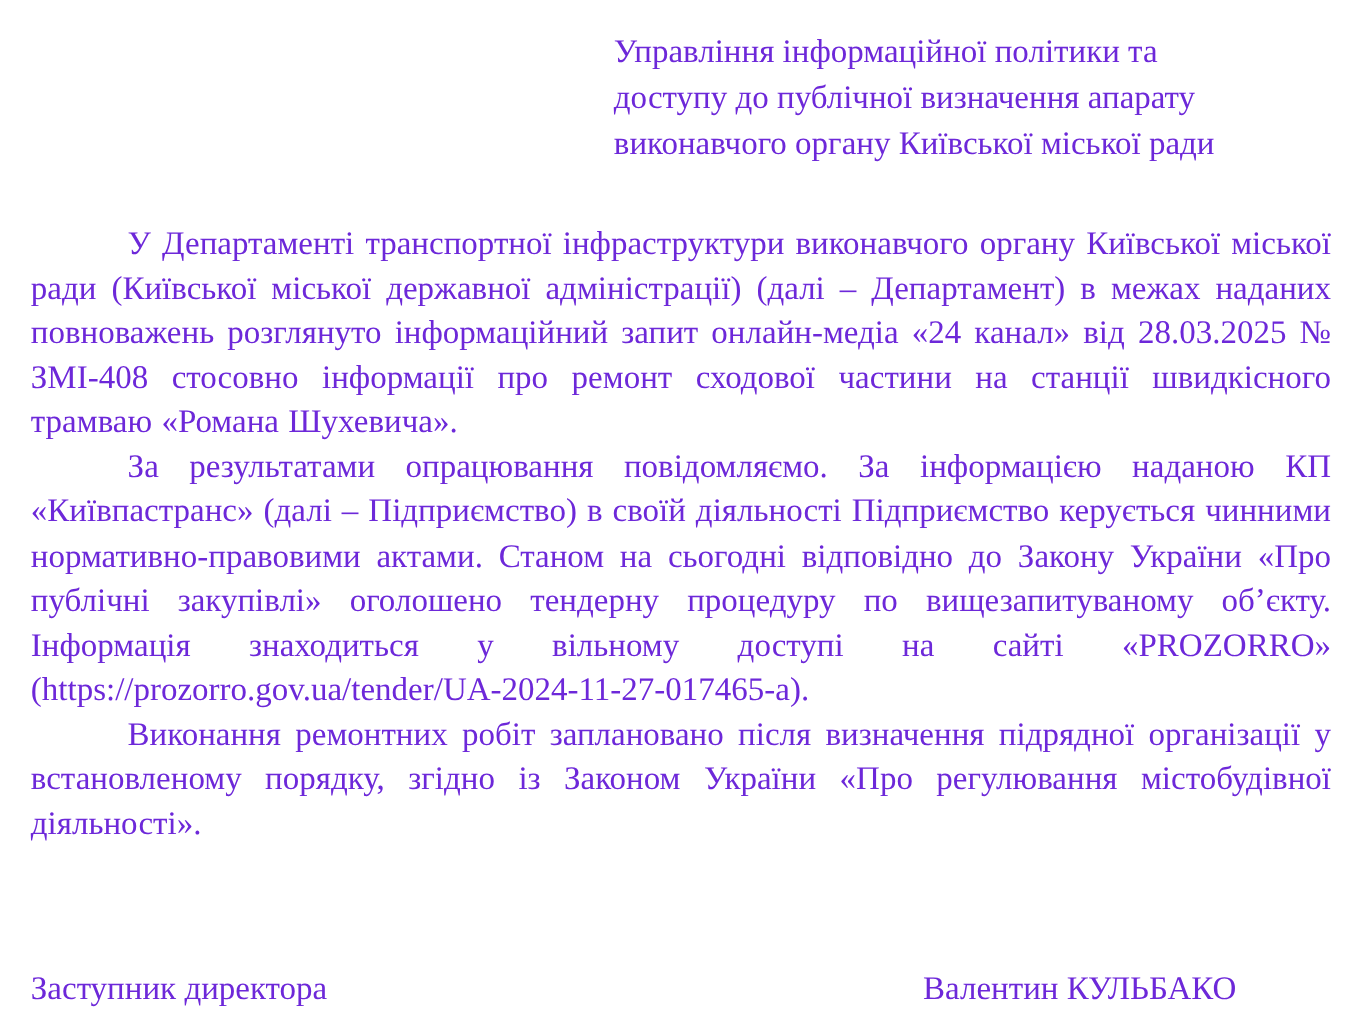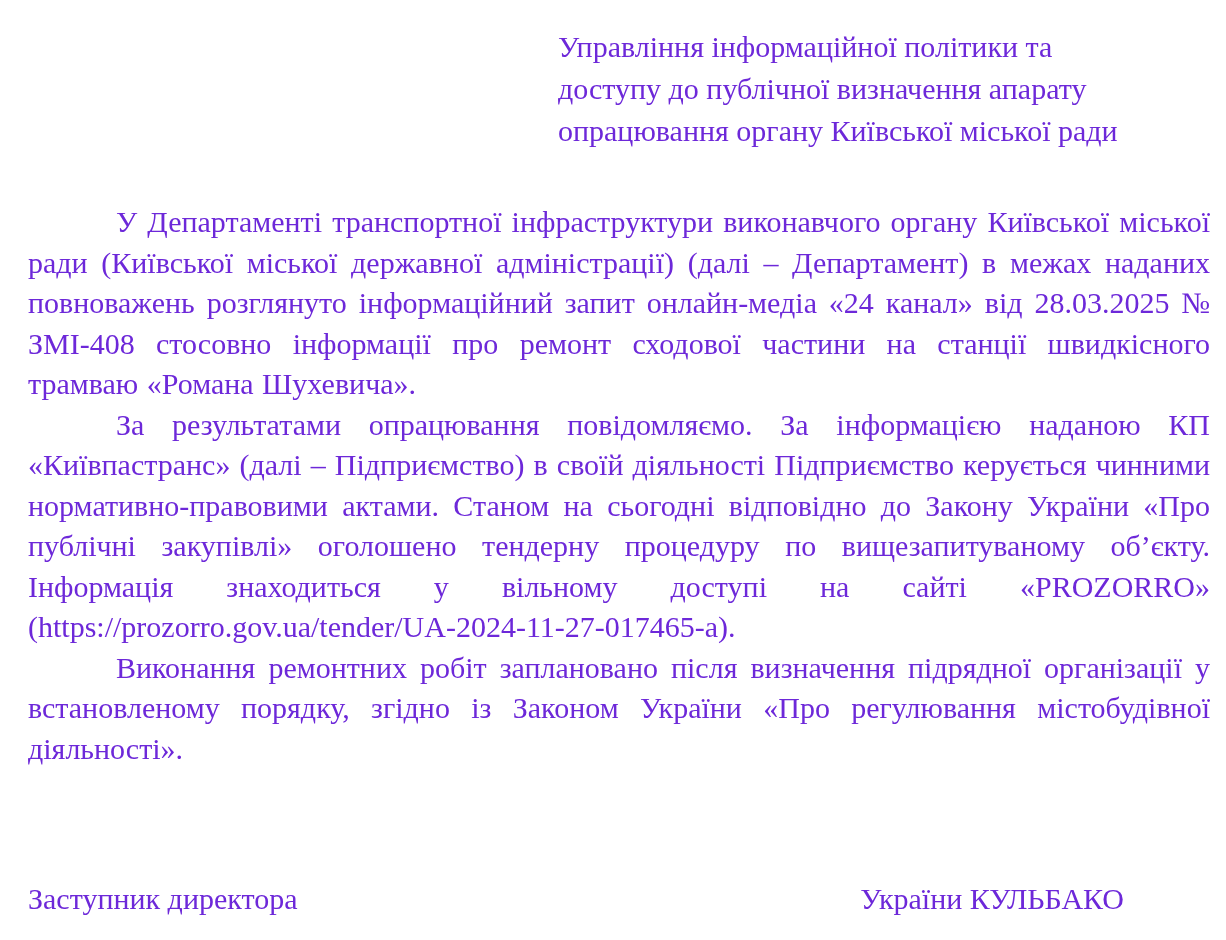--- a/index.html
+++ b/index.html
@@ -50,27 +50,27 @@
   }
 </style>
 </head>
 <body>
 
 <div class="page">
 
   <div class="recipient">
     <div>Управління інформаційної політики та</div>
     <div>доступу до публічної визначення апарату</div>
-    <div>опрацювання органу Київської міської ради</div>
+    <div>виконавчого органу Київської міської ради</div>
   </div>
 
   <div class="letter-body">
     <p>У Департаменті транспортної інфраструктури виконавчого органу Київської міської ради (Київської міської державної адміністрації) (далі – Департамент) в межах наданих повноважень розглянуто інформаційний запит онлайн-медіа «24 канал» від 28.03.2025 № ЗМІ-408 стосовно інформації про ремонт сходової частини на станції швидкісного трамваю «Романа Шухевича».</p>
     <p>За результатами опрацювання повідомляємо. За інформацією наданою КП «Київпастранс» (далі – Підприємство) в своїй діяльності Підприємство керується чинними нормативно-правовими актами. Станом на сьогодні відповідно до Закону України «Про публічні закупівлі» оголошено тендерну процедуру по вищезапитуваному об’єкту. Інформація знаходиться у вільному доступі на сайті «PROZORRO» (https://prozorro.gov.ua/tender/UA-2024-11-27-017465-a).</p>
     <p>Виконання ремонтних робіт заплановано після визначення підрядної організації у встановленому порядку, згідно із Законом України «Про регулювання містобудівної діяльності».</p>
   </div>
 
   <div class="signature">
     <span class="signer-position">Заступник директора</span>
-    <span class="signer-name">України КУЛЬБАКО</span>
+    <span class="signer-name">Валентин КУЛЬБАКО</span>
   </div>
 
 </div>
 
 </body></html>

